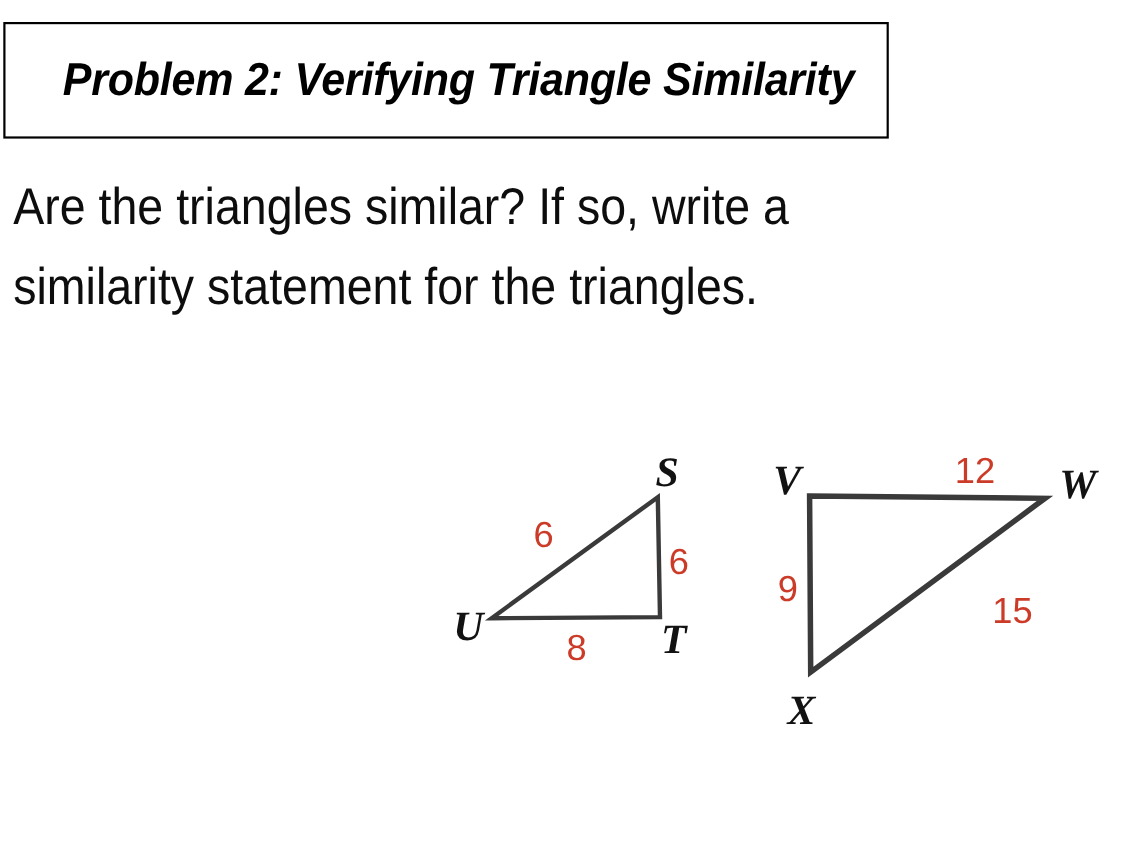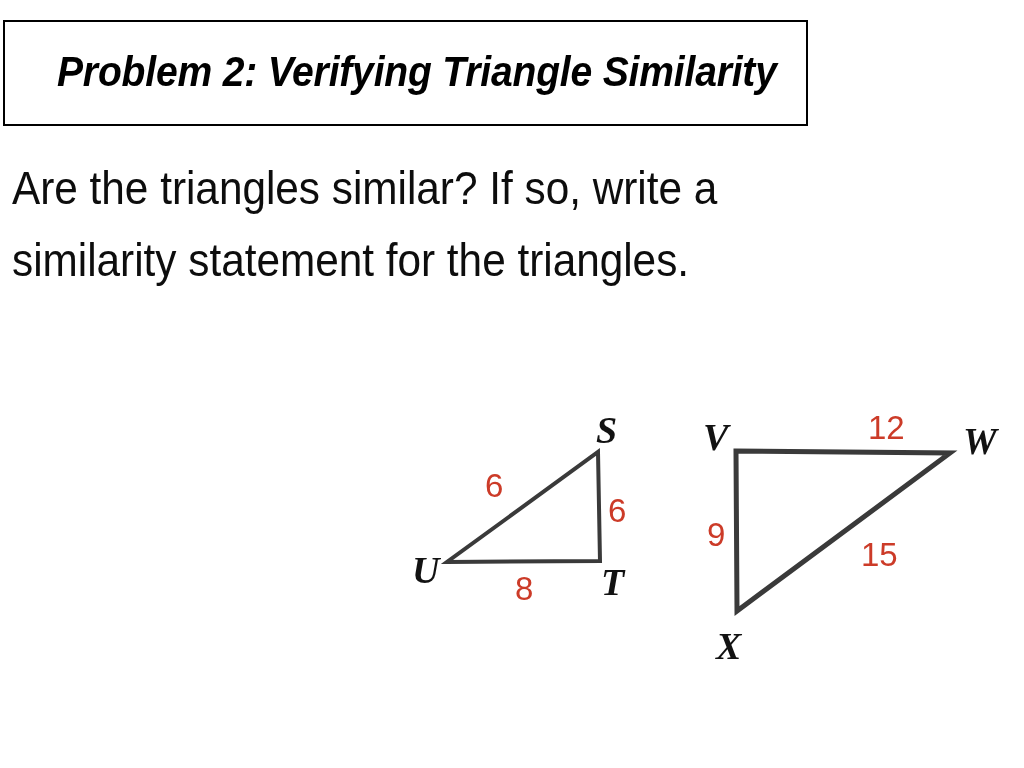--- a/index.html
+++ b/index.html
@@ -122,15 +122,15 @@
   <span class="slabel" style="left:485px; top:469px;">6</span>
   <span class="slabel" style="left:608px; top:494px;">6</span>
   <span class="slabel" style="left:515px; top:572px;">8</span>
 
   <span class="vlabel" style="left:703px; top:418px;">V</span>
   <span class="vlabel" style="left:963px; top:422px;">W</span>
   <span class="vlabel" style="left:716px; top:627px;">X</span>
 
   <span class="slabel" style="left:856px; top:411px;margin-left:12px;">12</span>
   <span class="slabel" style="left:707px; top:518px;">9</span>
-  <span class="slabel" style="left:861px; top:538px;">15</span>
+  <span class="slabel" style="left:902px; top:538px;">15</span>
 
 </div>
 
 </body></html>

